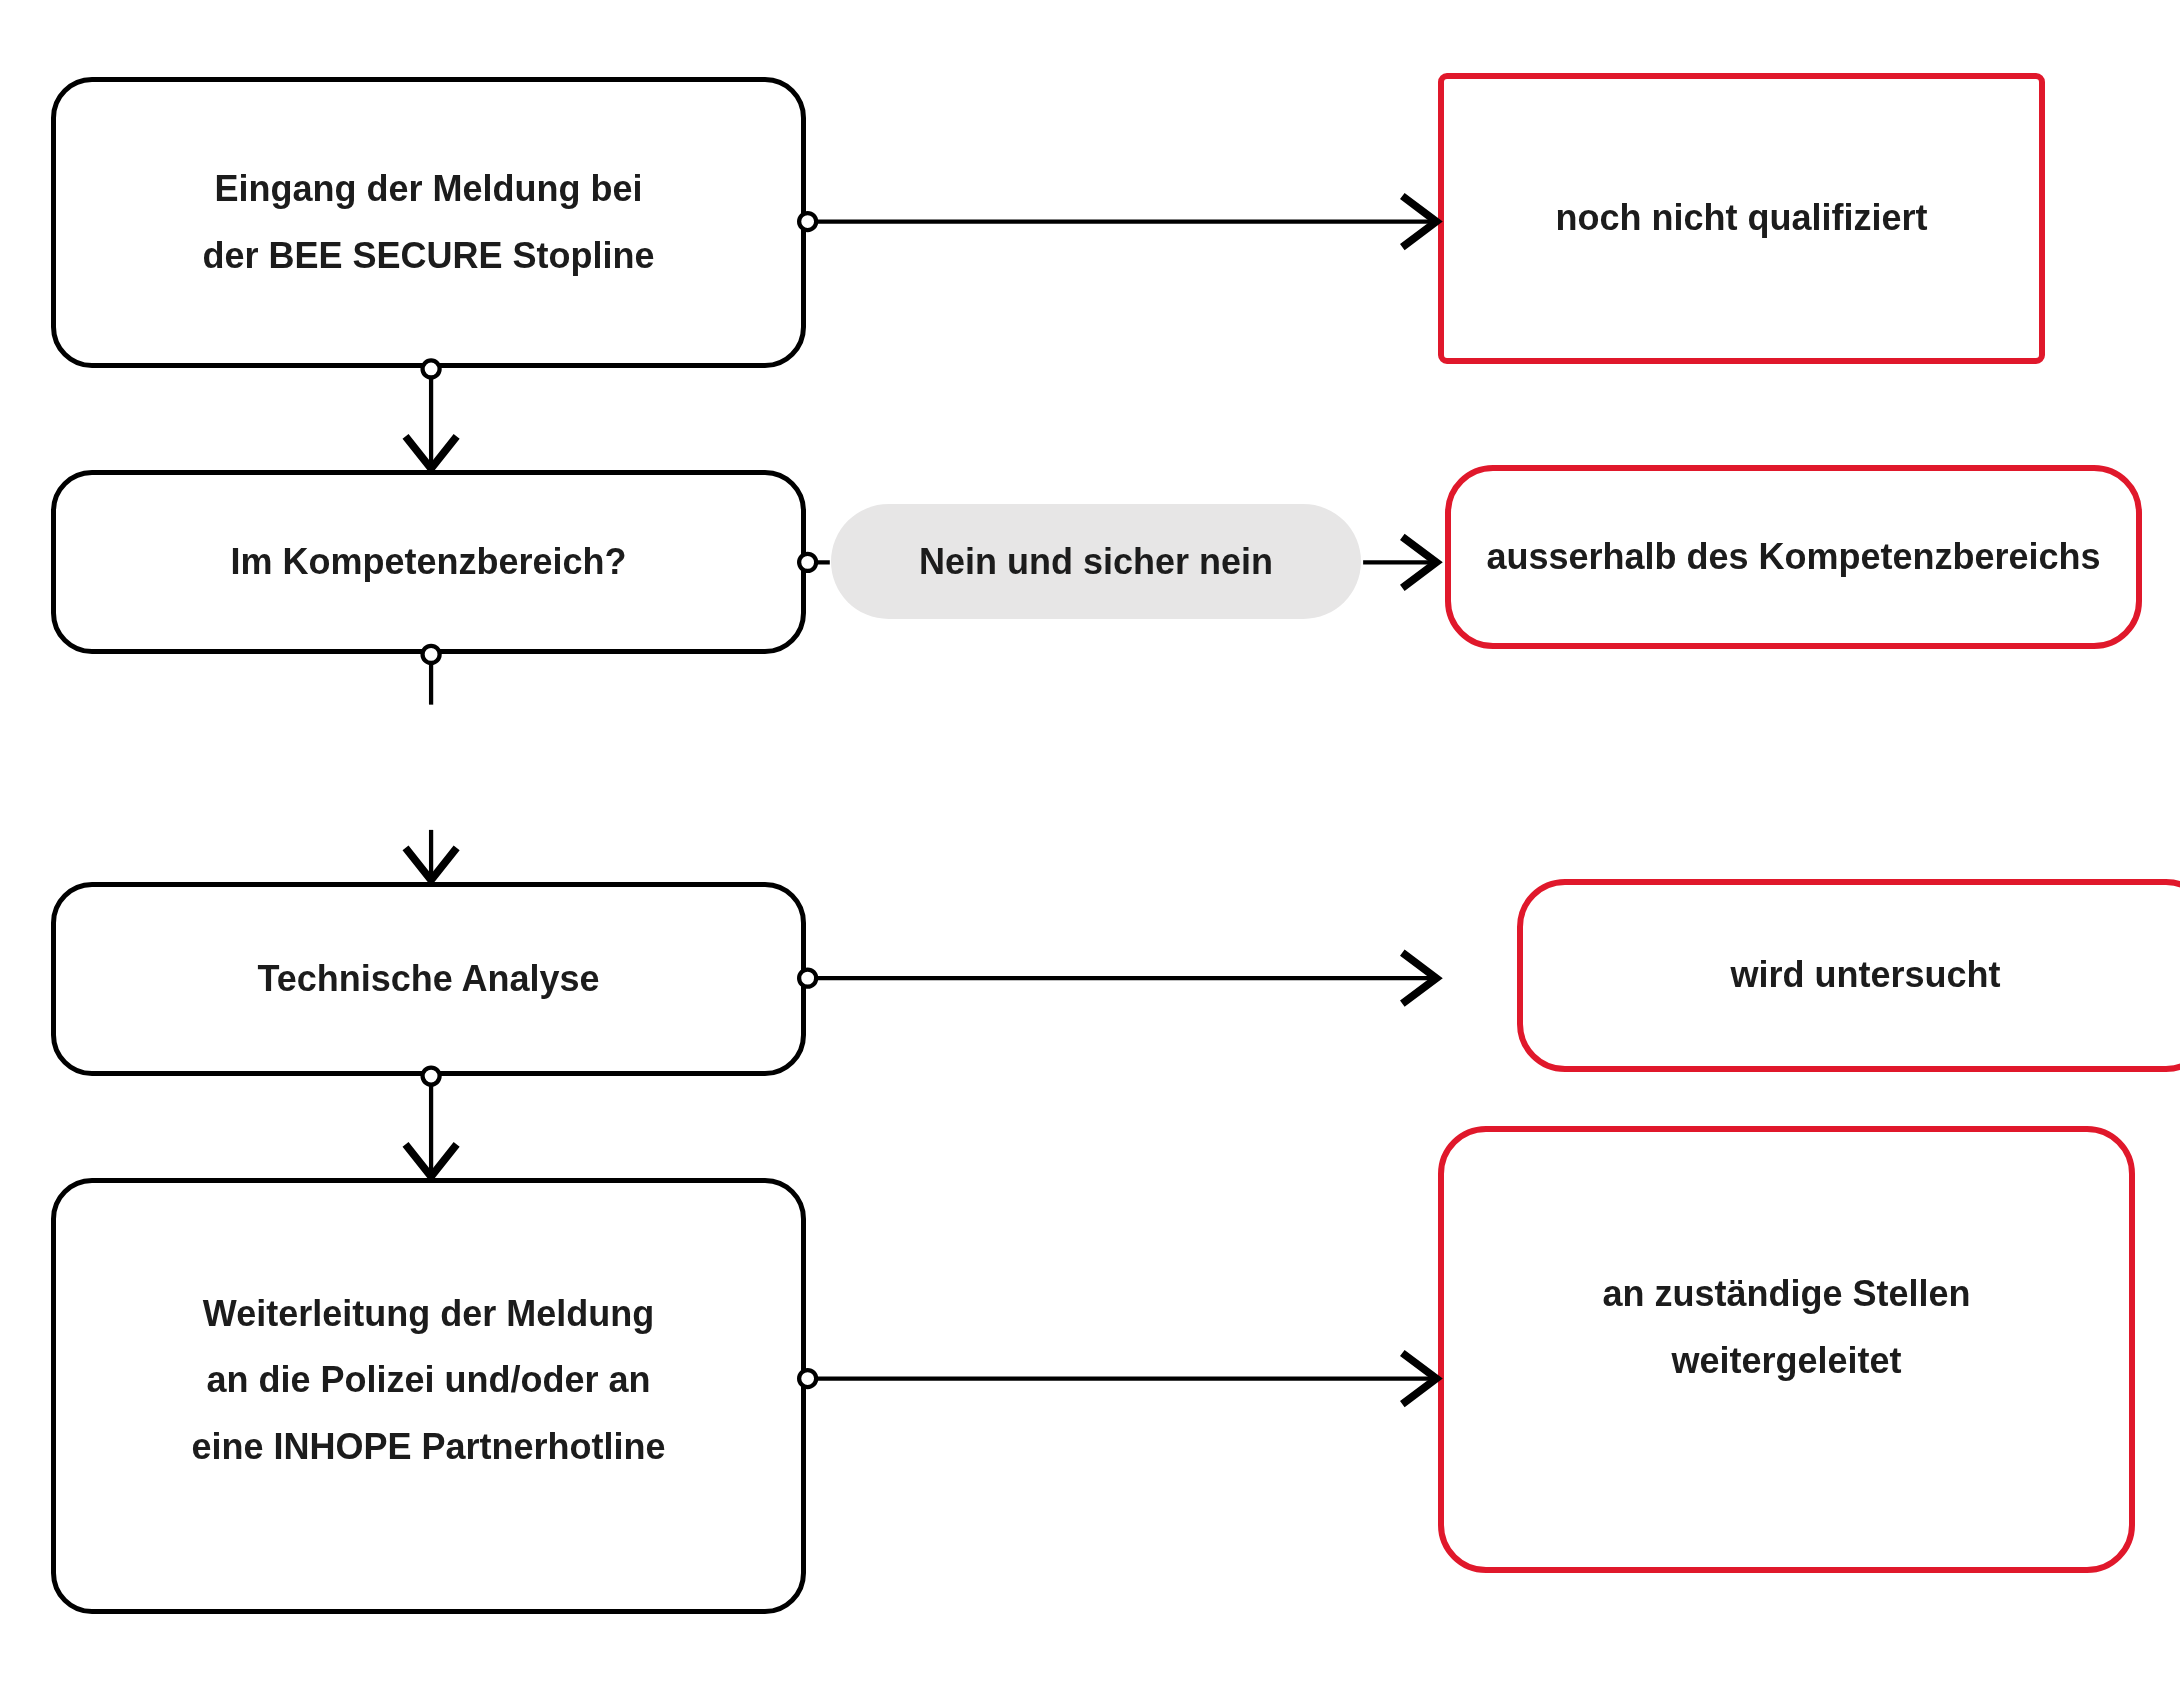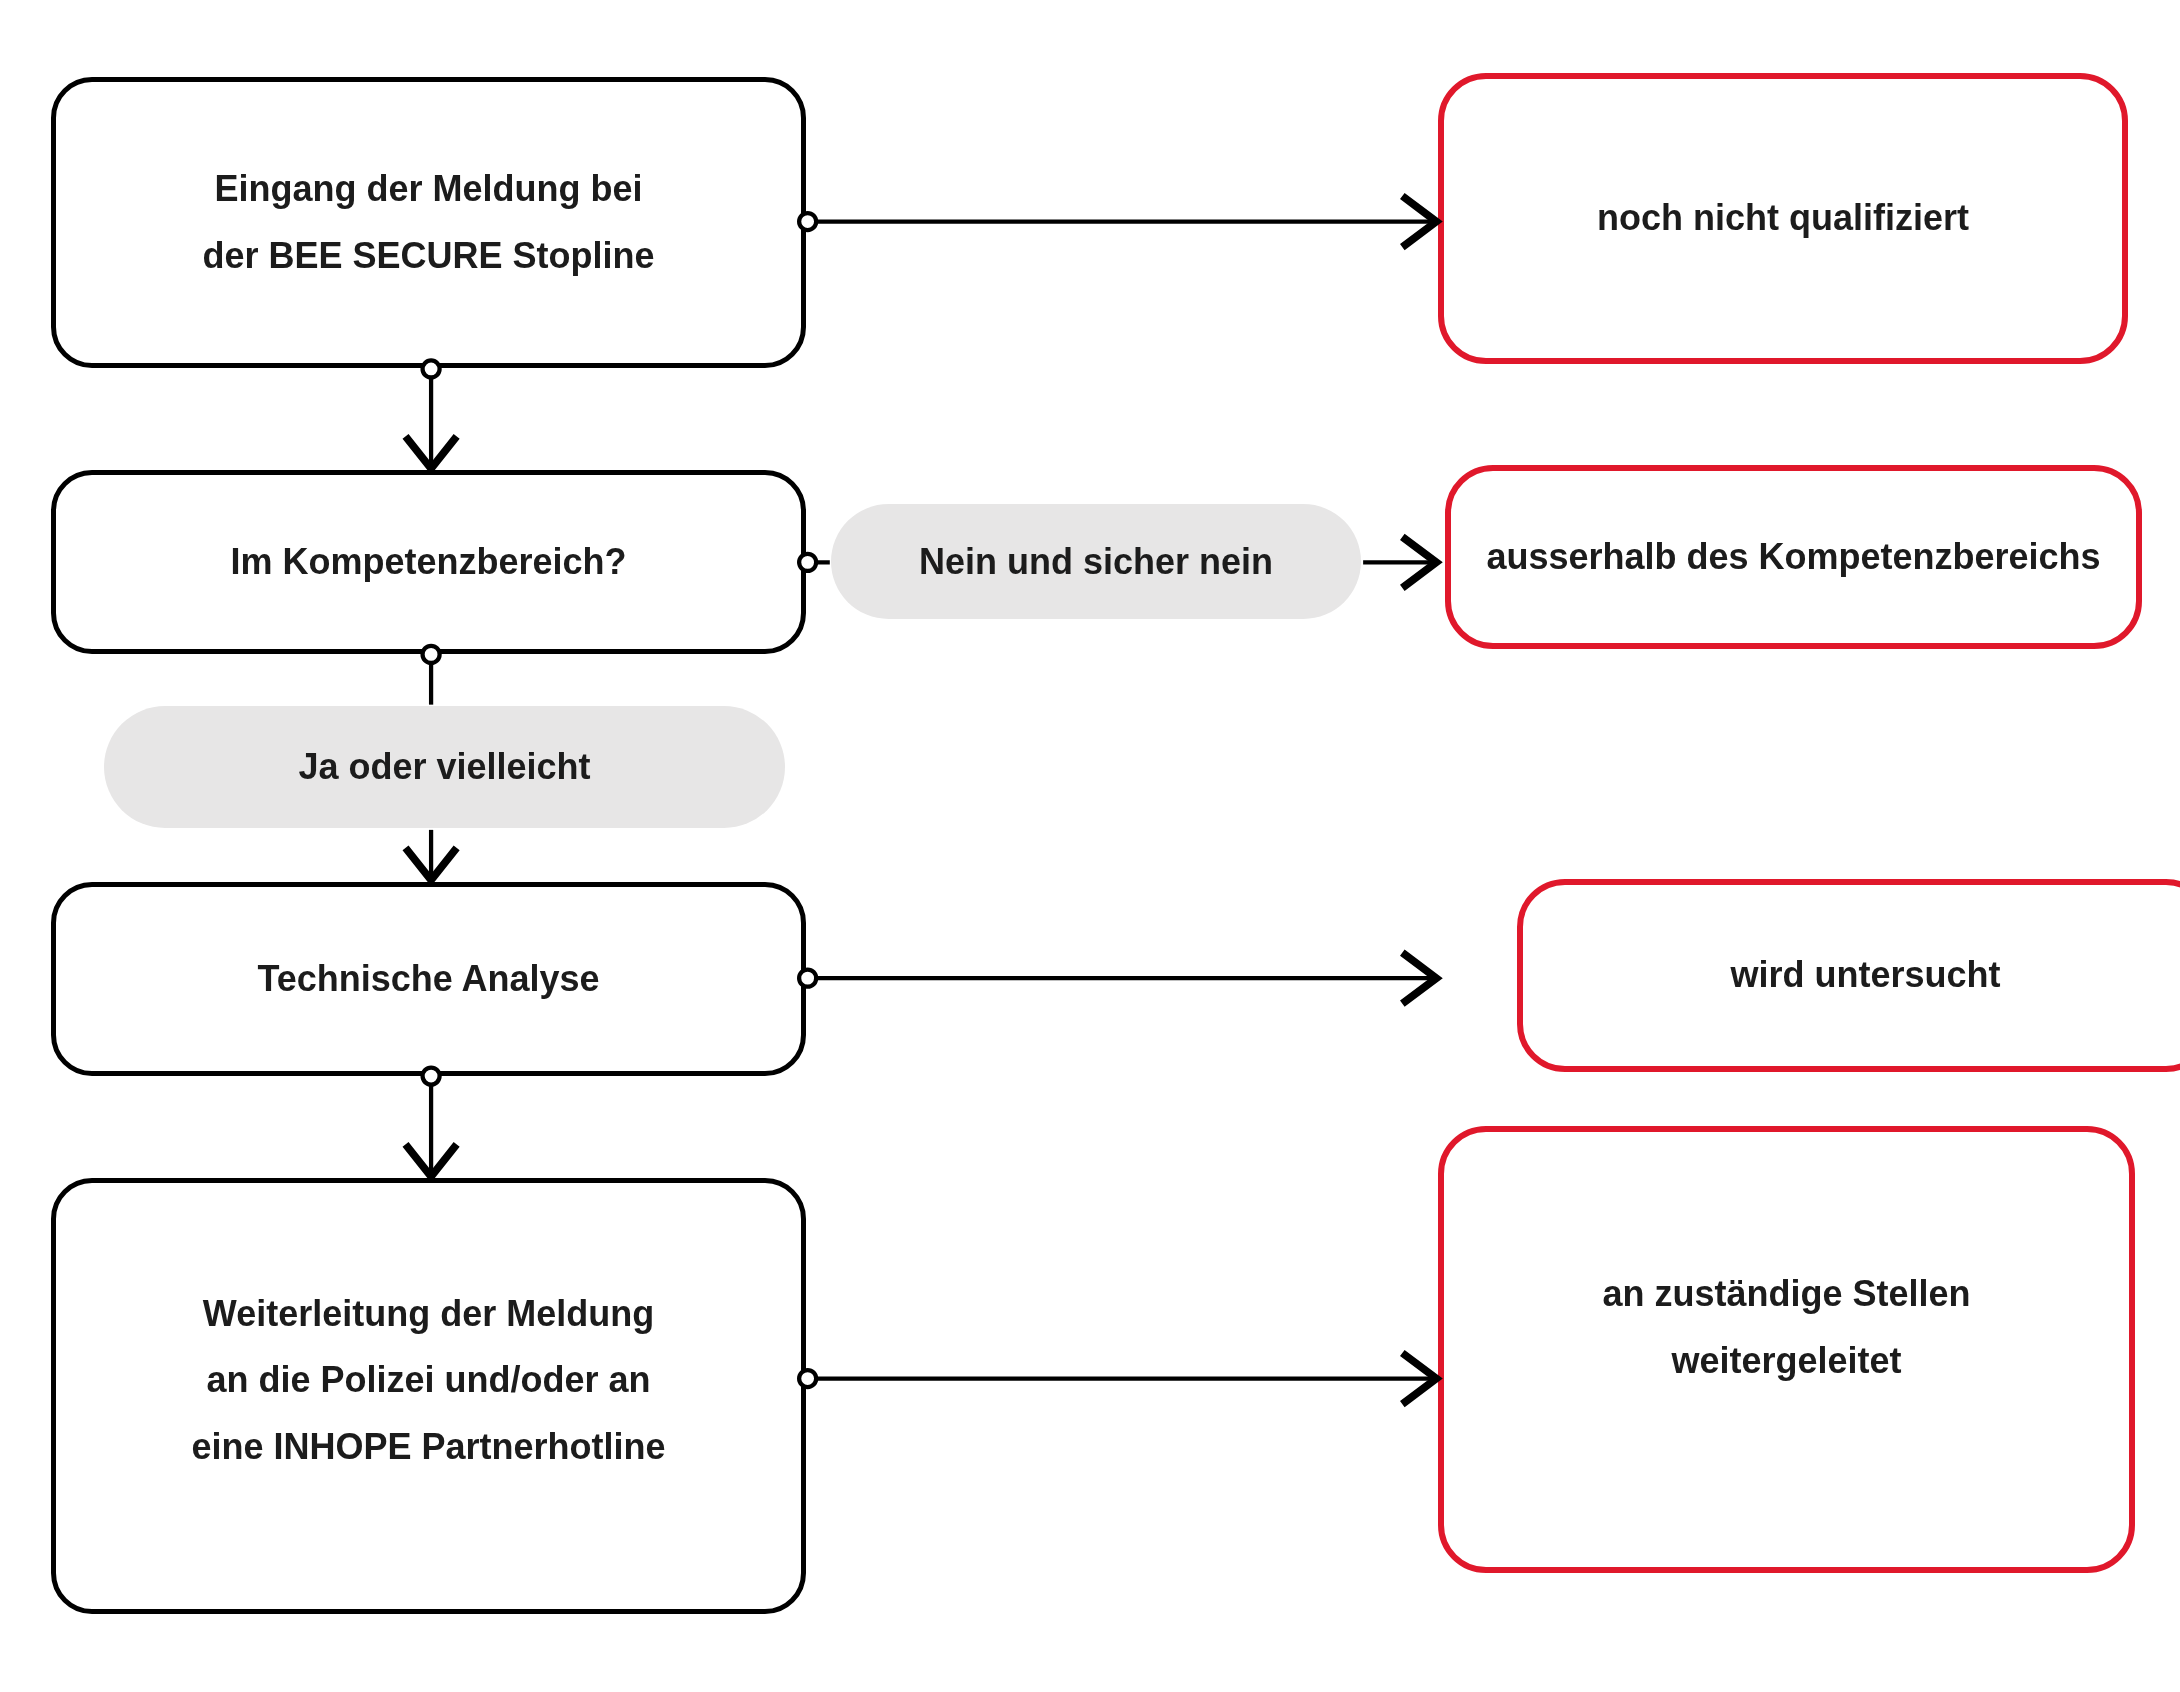--- a/index.html
+++ b/index.html
@@ -48,21 +48,21 @@
     color:var(--text);
     font-weight:700;
     font-size:36px;
   }
   
   #n-start{left:51px;top:77px;width:755px;height:291px;}
   #n-competence{left:51px;top:470px;width:755px;height:184px;}
   #n-analysis{left:51px;top:882px;width:755px;height:194px;}
   #n-forwarding{left:51px;top:1178px;width:755px;height:436px;padding-bottom:31px;}
   
-  #n-notqualified{left:1438px;top:73px;width:690px;height:291px;}
+  #n-notqualified{left:1438px;top:73px;width:607px;height:291px;border-radius:9px;}
   #n-outside{left:1438px;top:465px;width:697px;height:184px;margin-left:7px;}
   #n-investigated{left:1517px;top:879px;width:697px;height:193px;}
   #n-forwarded{left:1438px;top:1126px;width:697px;height:447px;padding-bottom:43px;}
   
   #p-no{left:831px;top:504px;width:530px;height:115px;border-radius:58px;}
   #p-yes{left:104px;top:706px;width:681px;height:122px;border-radius:61px;}
   
   svg.connectors{
     position:absolute;left:0;top:0;width:2181px;height:1693px;
     pointer-events:none;
@@ -103,23 +103,20 @@
     <span class="label">wird untersucht</span>
   </div>
   <div class="node status" id="n-forwarded">
     <span class="label">an zuständige Stellen
 weitergeleitet</span>
   </div>
 
   <div class="pill" id="p-no">
     <span class="label">Nein und sicher nein</span>
   </div>
-  <div class="pill" id="p-yes">
-    <span class="label">Ja oder vielleicht</span>
-  </div>
 
   <svg class="connectors" viewBox="0 0 2560 1987">
 
     <g>
       <line x1="958" y1="260" x2="1680" y2="260"></line>
       <polyline points="1646,230 1686,260 1646,290"></polyline>
       <circle cx="948" cy="260" r="10"></circle>
     </g>
 
     <g>

